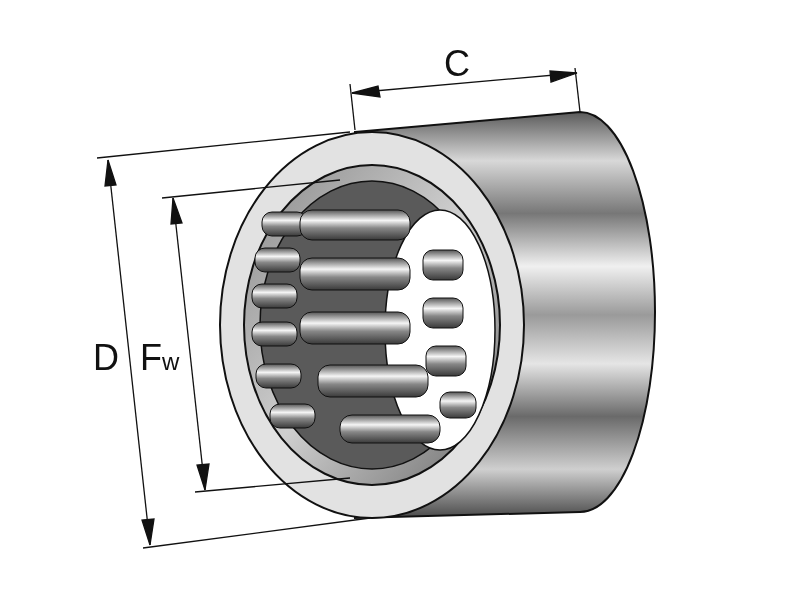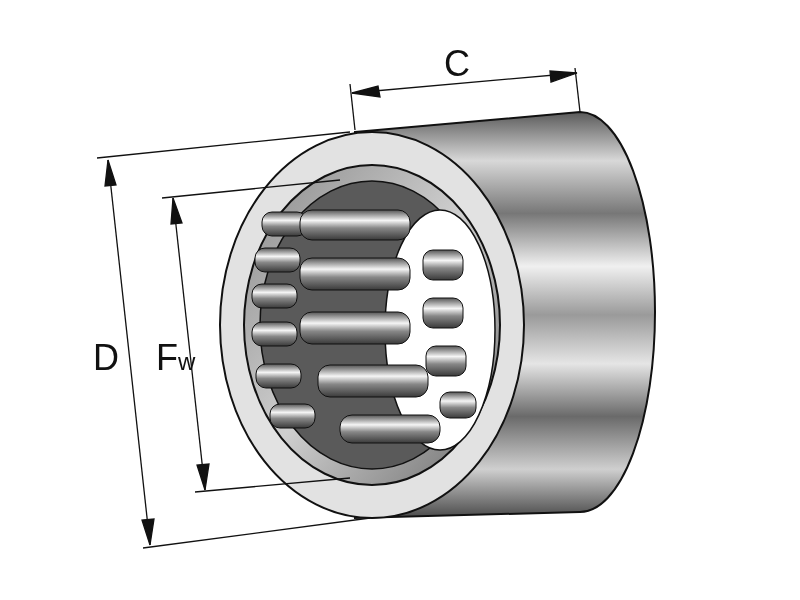--- a/index.html
+++ b/index.html
@@ -84,13 +84,13 @@
     <line x1="162" y1="198" x2="340" y2="180"></line>
     <line x1="195" y1="492" x2="350" y2="478"></line>
     <line x1="173" y1="198" x2="205" y2="490"></line>
     <path d="M173,198 L171,224 L182,223 Z"></path>
     <path d="M205,490 L197,465 L209,464 Z"></path>
   </g>
 </svg>
 
 <div class="lbl" style="left:444px;top:46px;">C</div>
 <div class="lbl" style="left:93px;top:340px;">D</div>
-<div class="lbl" style="left:156px;top:340px;"><span>F</span><span class="sub">w</span></div>
+<div class="lbl" style="left:140px;top:340px;"><span>F</span><span class="sub">w</span></div>
 
 </body></html>

